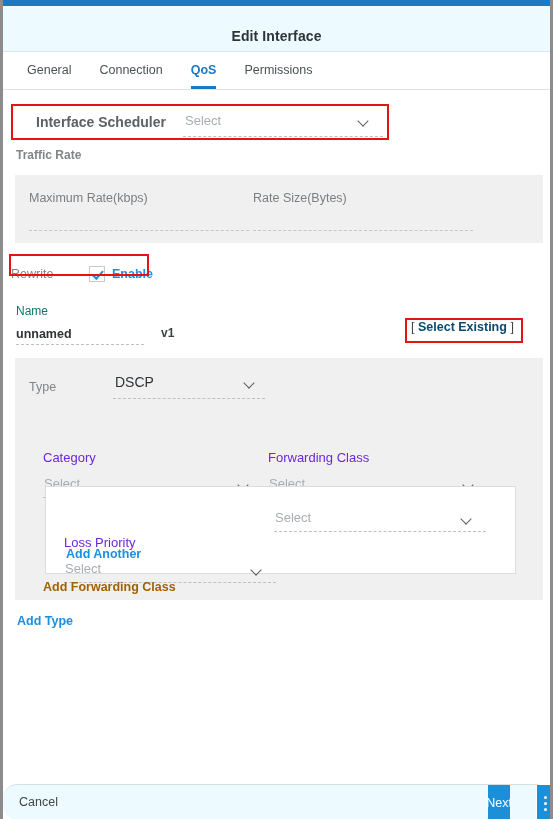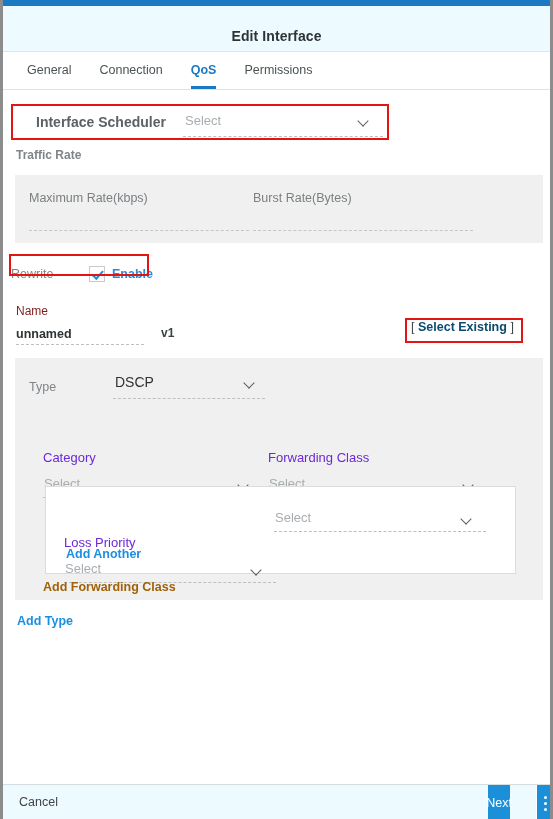--- a/index.html
+++ b/index.html
@@ -211,21 +211,21 @@
     font-weight: bold;
     color: #1b8fe0;
     cursor: pointer;
   }
 
   
   .name-lbl {
     position: absolute;
     left: 13px; top: 214px;
     font-size: 12px;
-    color: #7f1d1d;
+    color: #0f766e;
   }
   .name-field {
     position: absolute;
     left: 13px; top: 234px;
     width: 128px; height: 20px;
   }
   .name-val {
     font-size: 12.5px;
     font-weight: bold;
     color: #2e3436;
@@ -344,20 +344,21 @@
     cursor: pointer;
   }
 
   
   .footer {
     position: absolute;
     left: 0; top: 784px;
     width: 547px; height: 35px;
     background: #edfaff;
     border-top: 1px solid #d7dee0;
+    border-radius: 15px;
   }
   .cancel-btn {
     position: absolute;
     left: 16px; top: 10px;
     font-size: 12.5px;
     color: #3f4548;
     cursor: pointer;
   }
   .next-btn {
     position: absolute;
@@ -418,21 +419,21 @@
       </div>
     </div>
 
     <div class="traffic-label">Traffic Rate</div>
     <div class="traffic-panel">
       <div class="tr-col1">
         <div class="tr-head">Maximum Rate(kbps)</div>
         <div class="tr-input"></div>
       </div>
       <div class="tr-col2">
-        <div class="tr-head">Burst Rate(Bytes)</div>
+        <div class="tr-head">Rate Size(Bytes)</div>
         <div class="tr-input"></div>
       </div>
     </div>
 
     <div class="rewrite-row">
       <span class="rewrite-label">Rewrite</span>
       <span class="cbox"></span>
       <span class="enable-lbl">Enable</span>
     </div>
 

